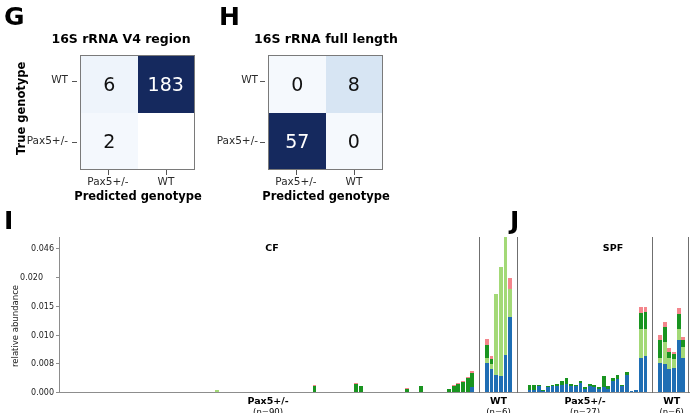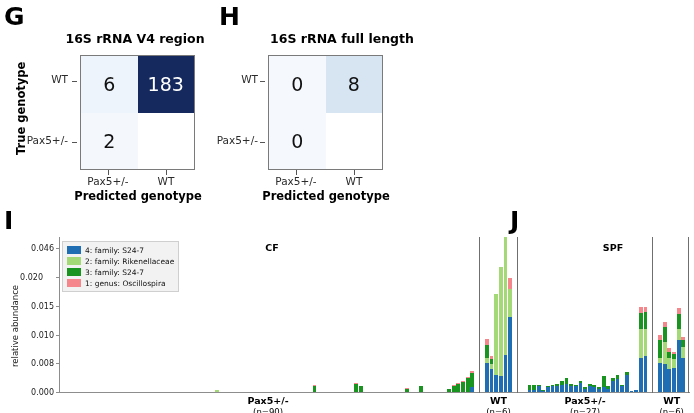--- a/index.html
+++ b/index.html
@@ -37,46 +37,47 @@
   #legend{position:absolute;border:1px solid #cfcfcf;background:#f2f2f2;padding:3px 4px;
           display:flex;flex-direction:column;gap:1px;}
   .leg-row{display:flex;align-items:center;gap:4px;height:10px;}
   .leg-sw{width:14px;height:8px;display:inline-block;}
   .leg-txt{font-size:7.5px;color:#111;white-space:nowrap;}
 </style>
 </head>
 <body>
 
 <div class="panel-letter" style="left:4px;top:4px;">G</div>
-<div class="cm-title" style="left:50px;top:31px;width:170px;">16S rRNA V4 region</div>
+<div class="cm-title" style="left:36px;top:31px;width:170px;">16S rRNA V4 region</div>
 <div class="cm-ylab" style="left:14px;top:155px;">True genotype</div>
 <div class="cm-ytick" style="left:22px;top:73px;width:46px;">WT</div>
 <div class="tickmark-h" style="left:72px;top:81px;"></div>
 <div class="cm-ytick" style="left:12px;top:134px;width:56px;">Pax5+/-</div>
 <div class="tickmark-h" style="left:72px;top:142px;"></div>
 <div class="cm-grid" style="left:80px;top:55px;width:115px;height:115px;">
   <div class="cm-cell" style="background:#eef4fb;color:#111111;">6</div>
   <div class="cm-cell" style="background:#15295e;color:#ffffff;">183</div>
   <div class="cm-cell" style="background:#f4f8fd;color:#111111;">2</div>
 </div>
 <div class="tickmark-v" style="left:108px;top:170px;"></div>
 <div class="tickmark-v" style="left:166px;top:170px;"></div>
 <div class="cm-xtick" style="left:78px;top:175px;width:60px;">Pax5+/-</div>
 <div class="cm-xtick" style="left:141px;top:175px;width:50px;">WT</div>
 <div class="cm-xlab" style="left:73px;top:189px;width:130px;">Predicted genotype</div>
 
 <div class="panel-letter" style="left:219px;top:4px;">H</div>
-<div class="cm-title" style="left:256px;top:31px;width:172px;">16S rRNA full length</div>
+<div class="cm-title" style="left:240px;top:31px;width:172px;">16S rRNA full length</div>
 <div class="cm-ytick" style="left:212px;top:73px;width:46px;">WT</div>
 <div class="tickmark-h" style="left:260px;top:81px;"></div>
 <div class="cm-ytick" style="left:202px;top:134px;width:56px;">Pax5+/-</div>
 <div class="tickmark-h" style="left:260px;top:142px;"></div>
 <div class="cm-grid" style="left:268px;top:55px;width:115px;height:115px;">
   <div class="cm-cell" style="background:#f5f9fd;color:#111111;">0</div>
   <div class="cm-cell" style="background:#d7e5f3;color:#111111;">8</div>
+  <div class="cm-cell" style="background:#15295e;color:#ffffff;">57</div>
   <div class="cm-cell" style="background:#f5f9fd;color:#111111;">0</div>
 </div>
 <div class="tickmark-v" style="left:296px;top:170px;"></div>
 <div class="tickmark-v" style="left:354px;top:170px;"></div>
 <div class="cm-xtick" style="left:266px;top:175px;width:60px;">Pax5+/-</div>
 <div class="cm-xtick" style="left:329px;top:175px;width:50px;">WT</div>
 <div class="cm-xlab" style="left:261px;top:189px;width:130px;">Predicted genotype</div>
 
 <div class="panel-letter" style="left:4px;top:208px;">I</div>
 <div class="panel-letter" style="left:510px;top:208px;">J</div>
@@ -409,31 +410,13 @@
       <div class="grp-n" style="left: 540.09px; top: 192px; width: 90px;">(n=27)</div>
       <div class="sep" style="left: 516.859px; top: 22px; height: 156px;"></div>
       <div class="grp-name" style="left: 626.66px; top: 180px; width: 90px;">WT</div>
       <div class="grp-n" style="left: 626.66px; top: 192px; width: 90px;">(n=6)</div>
       <div class="sep" style="left: 652.156px; top: 22px; height: 156px;"></div>
       <div class="sep" style="left: 688px; top: 22px; height: 156px;"></div>
       <div class="group-head" style="left: 242px; top: 27px; width: 60px;">CF</div>
       <div class="group-head" style="left: 583px; top: 27px; width: 60px;">SPF</div>
     </div>
 
-  <div id="legend" style="left:62px;top:26px;">
-      <div class="leg-row">
-        <span class="leg-sw" style="background: rgb(31, 110, 180);"></span>
-        <span class="leg-txt">4: family: S24-7</span>
-      </div>
-      <div class="leg-row">
-        <span class="leg-sw" style="background: rgb(163, 217, 119);"></span>
-        <span class="leg-txt">2: family: Rikenellaceae</span>
-      </div>
-      <div class="leg-row">
-        <span class="leg-sw" style="background: rgb(25, 148, 32);"></span>
-        <span class="leg-txt">3: family: S24-7</span>
-      </div>
-      <div class="leg-row">
-        <span class="leg-sw" style="background: rgb(244, 134, 140);"></span>
-        <span class="leg-txt">1: genus: Oscillospira</span>
-      </div>
-    </div>
 </div>
 
 </body></html>

